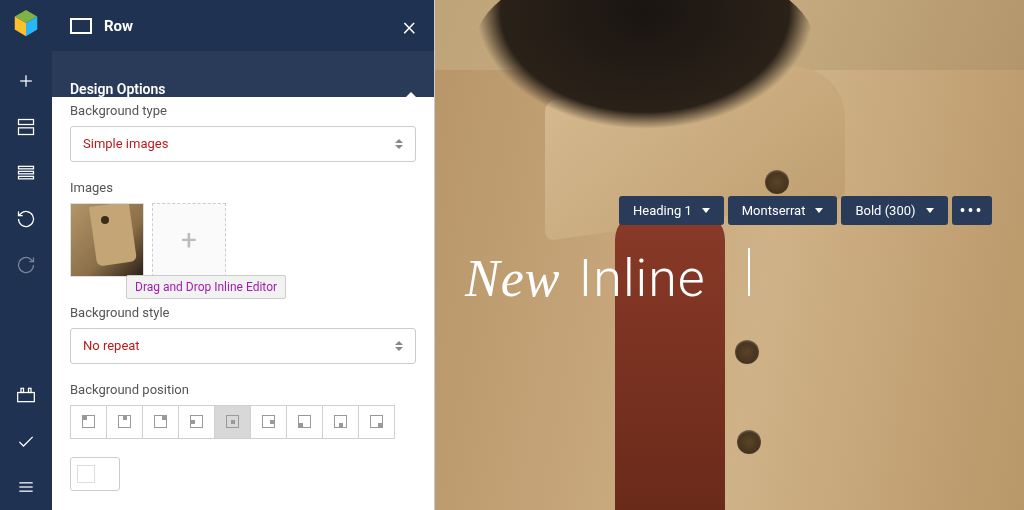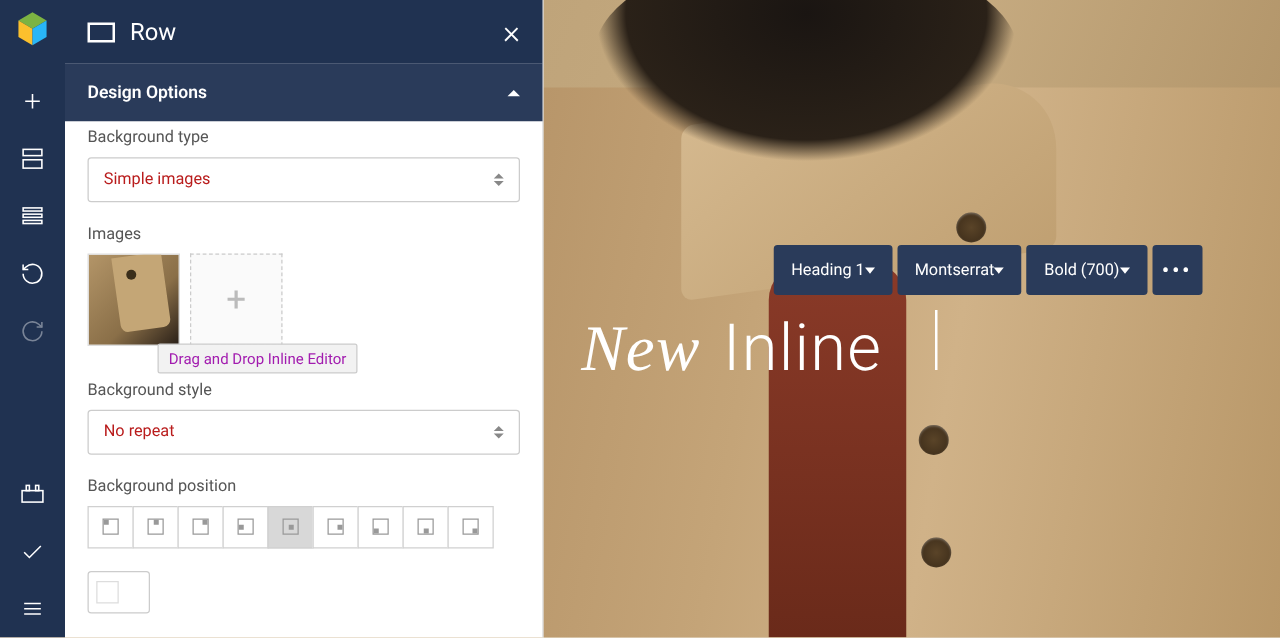--- a/index.html
+++ b/index.html
@@ -6,23 +6,23 @@
 body{width:1024px;height:510px;overflow:hidden;display:flex;background:#fff}
 .left-rail{width:52px;background:#203251;display:flex;flex-direction:column;align-items:center;padding-top:8px;flex-shrink:0}
 .logo-cube{width:30px;height:30px;margin-bottom:20px;position:relative}
 .logo-cube svg{width:100%;height:100%}
 .rail-icon{width:52px;height:46px;display:flex;align-items:center;justify-content:center;color:#fff;cursor:pointer}
 .rail-icon svg{width:20px;height:20px;stroke:#fff;fill:none;stroke-width:1.5}
 .rail-spacer{flex:1}
 .panel{width:383px;background:#fff;display:flex;flex-direction:column;flex-shrink:0;border-right:1px solid #ccc}
 .panel-header{height:52px;background:#203251;display:flex;align-items:center;padding:0 18px;color:#fff}
 .panel-header .row-icon{width:22px;height:16px;border:2px solid #fff;margin-right:12px}
-.panel-header .title{font-size:19px;font-weight:400;flex:1}
+.panel-header .title{font-size:15px;font-weight:700;flex:1}
 .panel-header .close{font-size:26px;cursor:pointer;font-weight:300;line-height:1}
-.section-head{height:46px;background:#2a3b5a;display:flex;align-items:center;padding:0 18px;color:#fff;font-size:14px;font-weight:600;cursor:pointer}
+.section-head{height:46px;background:#2a3b5a;display:flex;align-items:flex-end;padding:0 18px;color:#fff;font-size:14px;font-weight:600;cursor:pointer}
 .section-head .chev{margin-left:auto;width:0;height:0;border-left:5px solid transparent;border-right:5px solid transparent;border-bottom:5px solid #fff}
 .section-body{padding:6px 18px 6px;overflow-y:auto}
 .field{margin-bottom:18px}
 .field-label{font-size:13px;color:#555;margin-bottom:8px;display:block}
 .select{width:100%;height:36px;border:1px solid #ccc;border-radius:3px;padding:0 12px;display:flex;align-items:center;justify-content:space-between;font-size:13px;color:#b91c1c;cursor:pointer;background:#fff}
 .select .chev-ud{display:flex;flex-direction:column;gap:2px}
 .select .chev-ud::before{content:"";width:0;height:0;border-left:4px solid transparent;border-right:4px solid transparent;border-bottom:4px solid #888}
 .select .chev-ud::after{content:"";width:0;height:0;border-left:4px solid transparent;border-right:4px solid transparent;border-top:4px solid #888}
 .images-row{display:flex;gap:8px;position:relative}
 .img-thumb{width:74px;height:74px;background:linear-gradient(135deg,#b39568 0%,#8a6f48 60%,#2a2018 100%);border:1px solid #ddd;position:relative;overflow:hidden}
@@ -51,21 +51,21 @@
 .model{position:absolute;inset:0;background:linear-gradient(110deg,#bfa47a 0%,#c8ad83 40%,#a88a5e 100%)}
 .hair{position:absolute;top:-40px;left:40px;width:340px;height:170px;background:radial-gradient(ellipse at 50% 30%,#1a1512 0%,#2a2118 60%,transparent 70%);border-radius:50%}
 .coat{position:absolute;top:70px;left:0;right:0;bottom:0;background:linear-gradient(100deg,#b8966a 0%,#c4a478 30%,#d0b288 55%,#b89768 100%)}
 .collar{position:absolute;top:80px;left:110px;width:300px;height:140px;background:linear-gradient(145deg,#d4b88e 0%,#c0a072 100%);transform:skewY(-8deg);border-radius:10px 60px 10px 10px}
 .inner-garment{position:absolute;top:210px;left:180px;width:110px;height:300px;background:linear-gradient(180deg,#8a3a28 0%,#6a2a1a 100%);border-radius:30px 30px 0 0}
 .btn-coat{position:absolute;width:24px;height:24px;border-radius:50%;background:radial-gradient(circle,#5a4428 0%,#3a2a18 100%);box-shadow:inset 0 1px 2px rgba(255,255,255,.3)}
 .btn1{top:170px;left:330px}
 .btn2{top:340px;left:300px}
 .btn3{top:430px;left:302px}
 .toolbar{position:absolute;top:196px;left:184px;display:flex;gap:4px}
-.tb-item{height:40px;background:#2a3b5a;color:#fff;display:flex;align-items:center;padding:0 14px;font-size:13px;border-radius:3px;cursor:pointer;gap:0}
+.tb-item{height:29px;background:#2a3b5a;color:#fff;display:flex;align-items:center;padding:0 14px;font-size:13px;border-radius:3px;cursor:pointer;gap:10px}
 .tb-item .chev-d{width:0;height:0;border-left:4px solid transparent;border-right:4px solid transparent;border-top:5px solid #fff}
 .tb-more{width:40px;justify-content:center;padding:0;font-size:18px;letter-spacing:2px}
 .heading{position:absolute;top:248px;left:30px;right:20px;color:#fff;font-size:52px;font-weight:300;letter-spacing:1px;display:flex;align-items:baseline;flex-wrap:nowrap}
 .heading .w1{font-style:italic;font-weight:400;margin-right:18px;font-family:Georgia,serif}
 .heading .w2{font-weight:300;margin-right:36px}
 .heading .w3{font-weight:800}
 .cursor-blink{display:inline-block;width:2px;height:48px;background:#fff;margin-left:6px;vertical-align:middle}
 </style>
 </head>
 <body>
@@ -243,21 +243,21 @@
   <div class="toolbar">
     <div class="tb-item">
       <span>Heading 1</span>
       <span class="chev-d"></span>
     </div>
     <div class="tb-item">
       <span>Montserrat</span>
       <span class="chev-d"></span>
     </div>
     <div class="tb-item">
-      <span>Bold (700)</span>
+      <span>Bold (300)</span>
       <span class="chev-d"></span>
     </div>
     <div class="tb-item tb-more">•••</div>
   </div>
 
   <div class="heading">
     <span class="w1">New</span>
     <span class="w2">Inline</span>
     <span class="cursor-blink"></span>
   </div>

